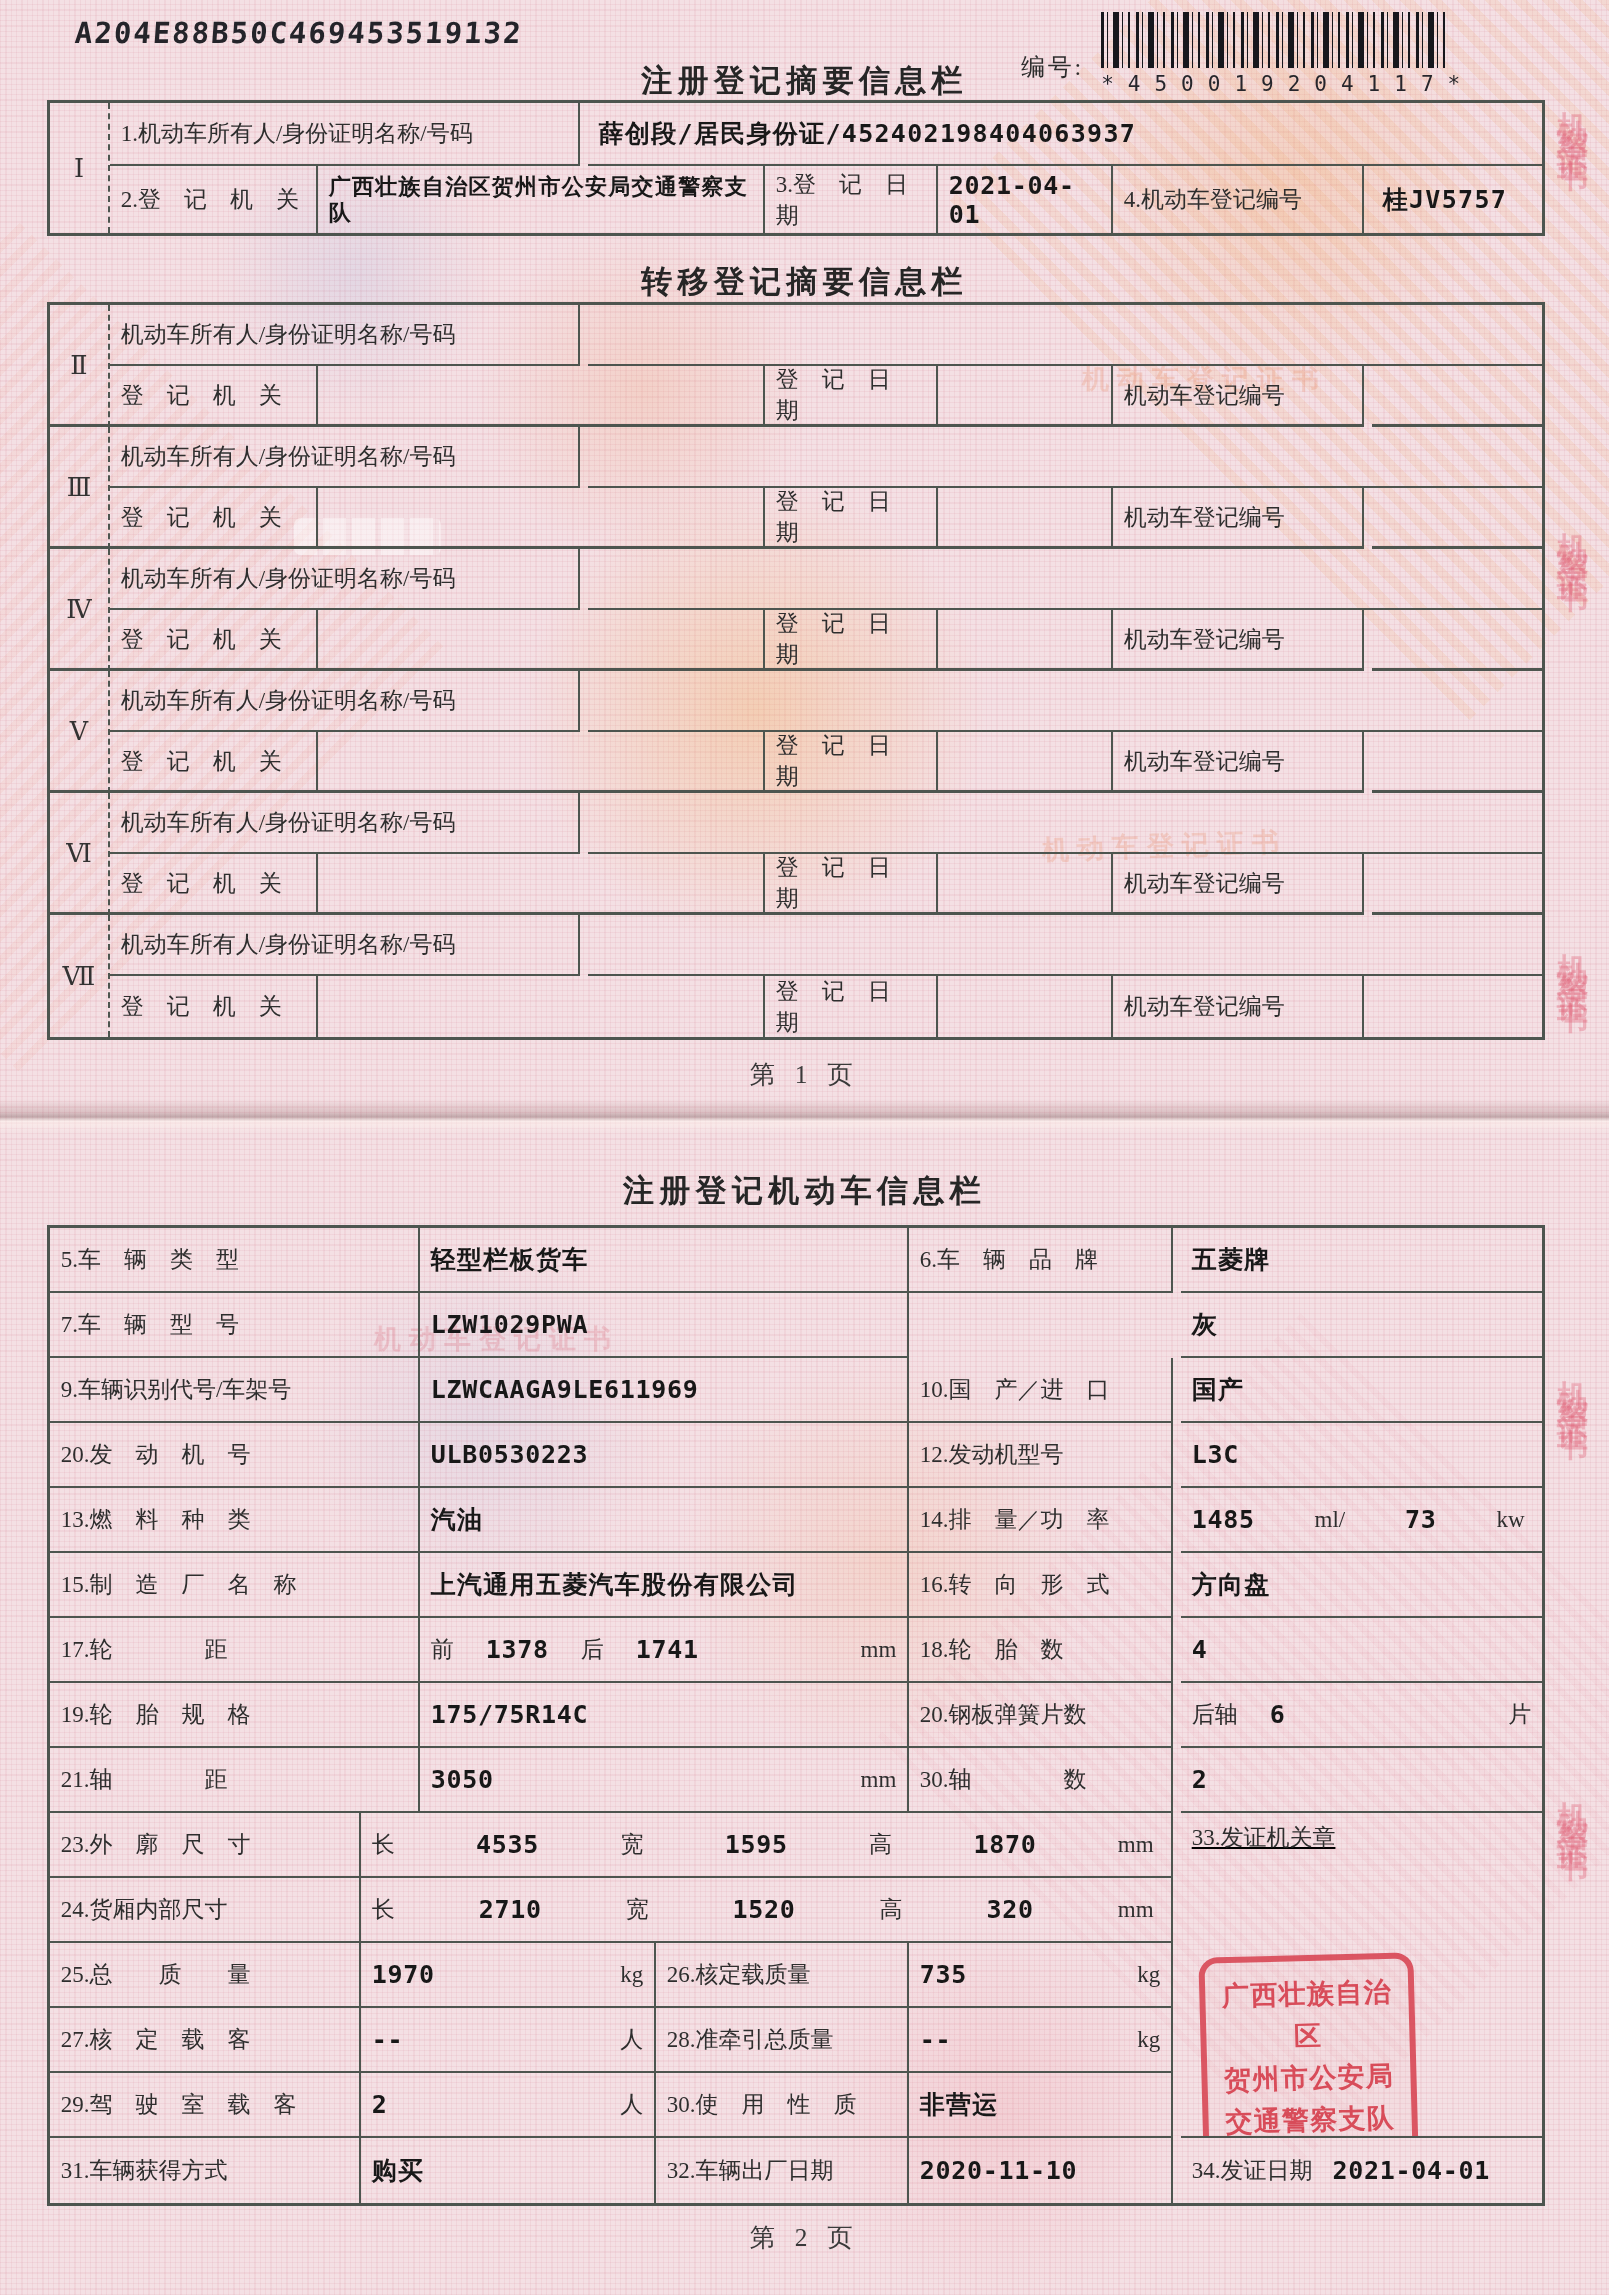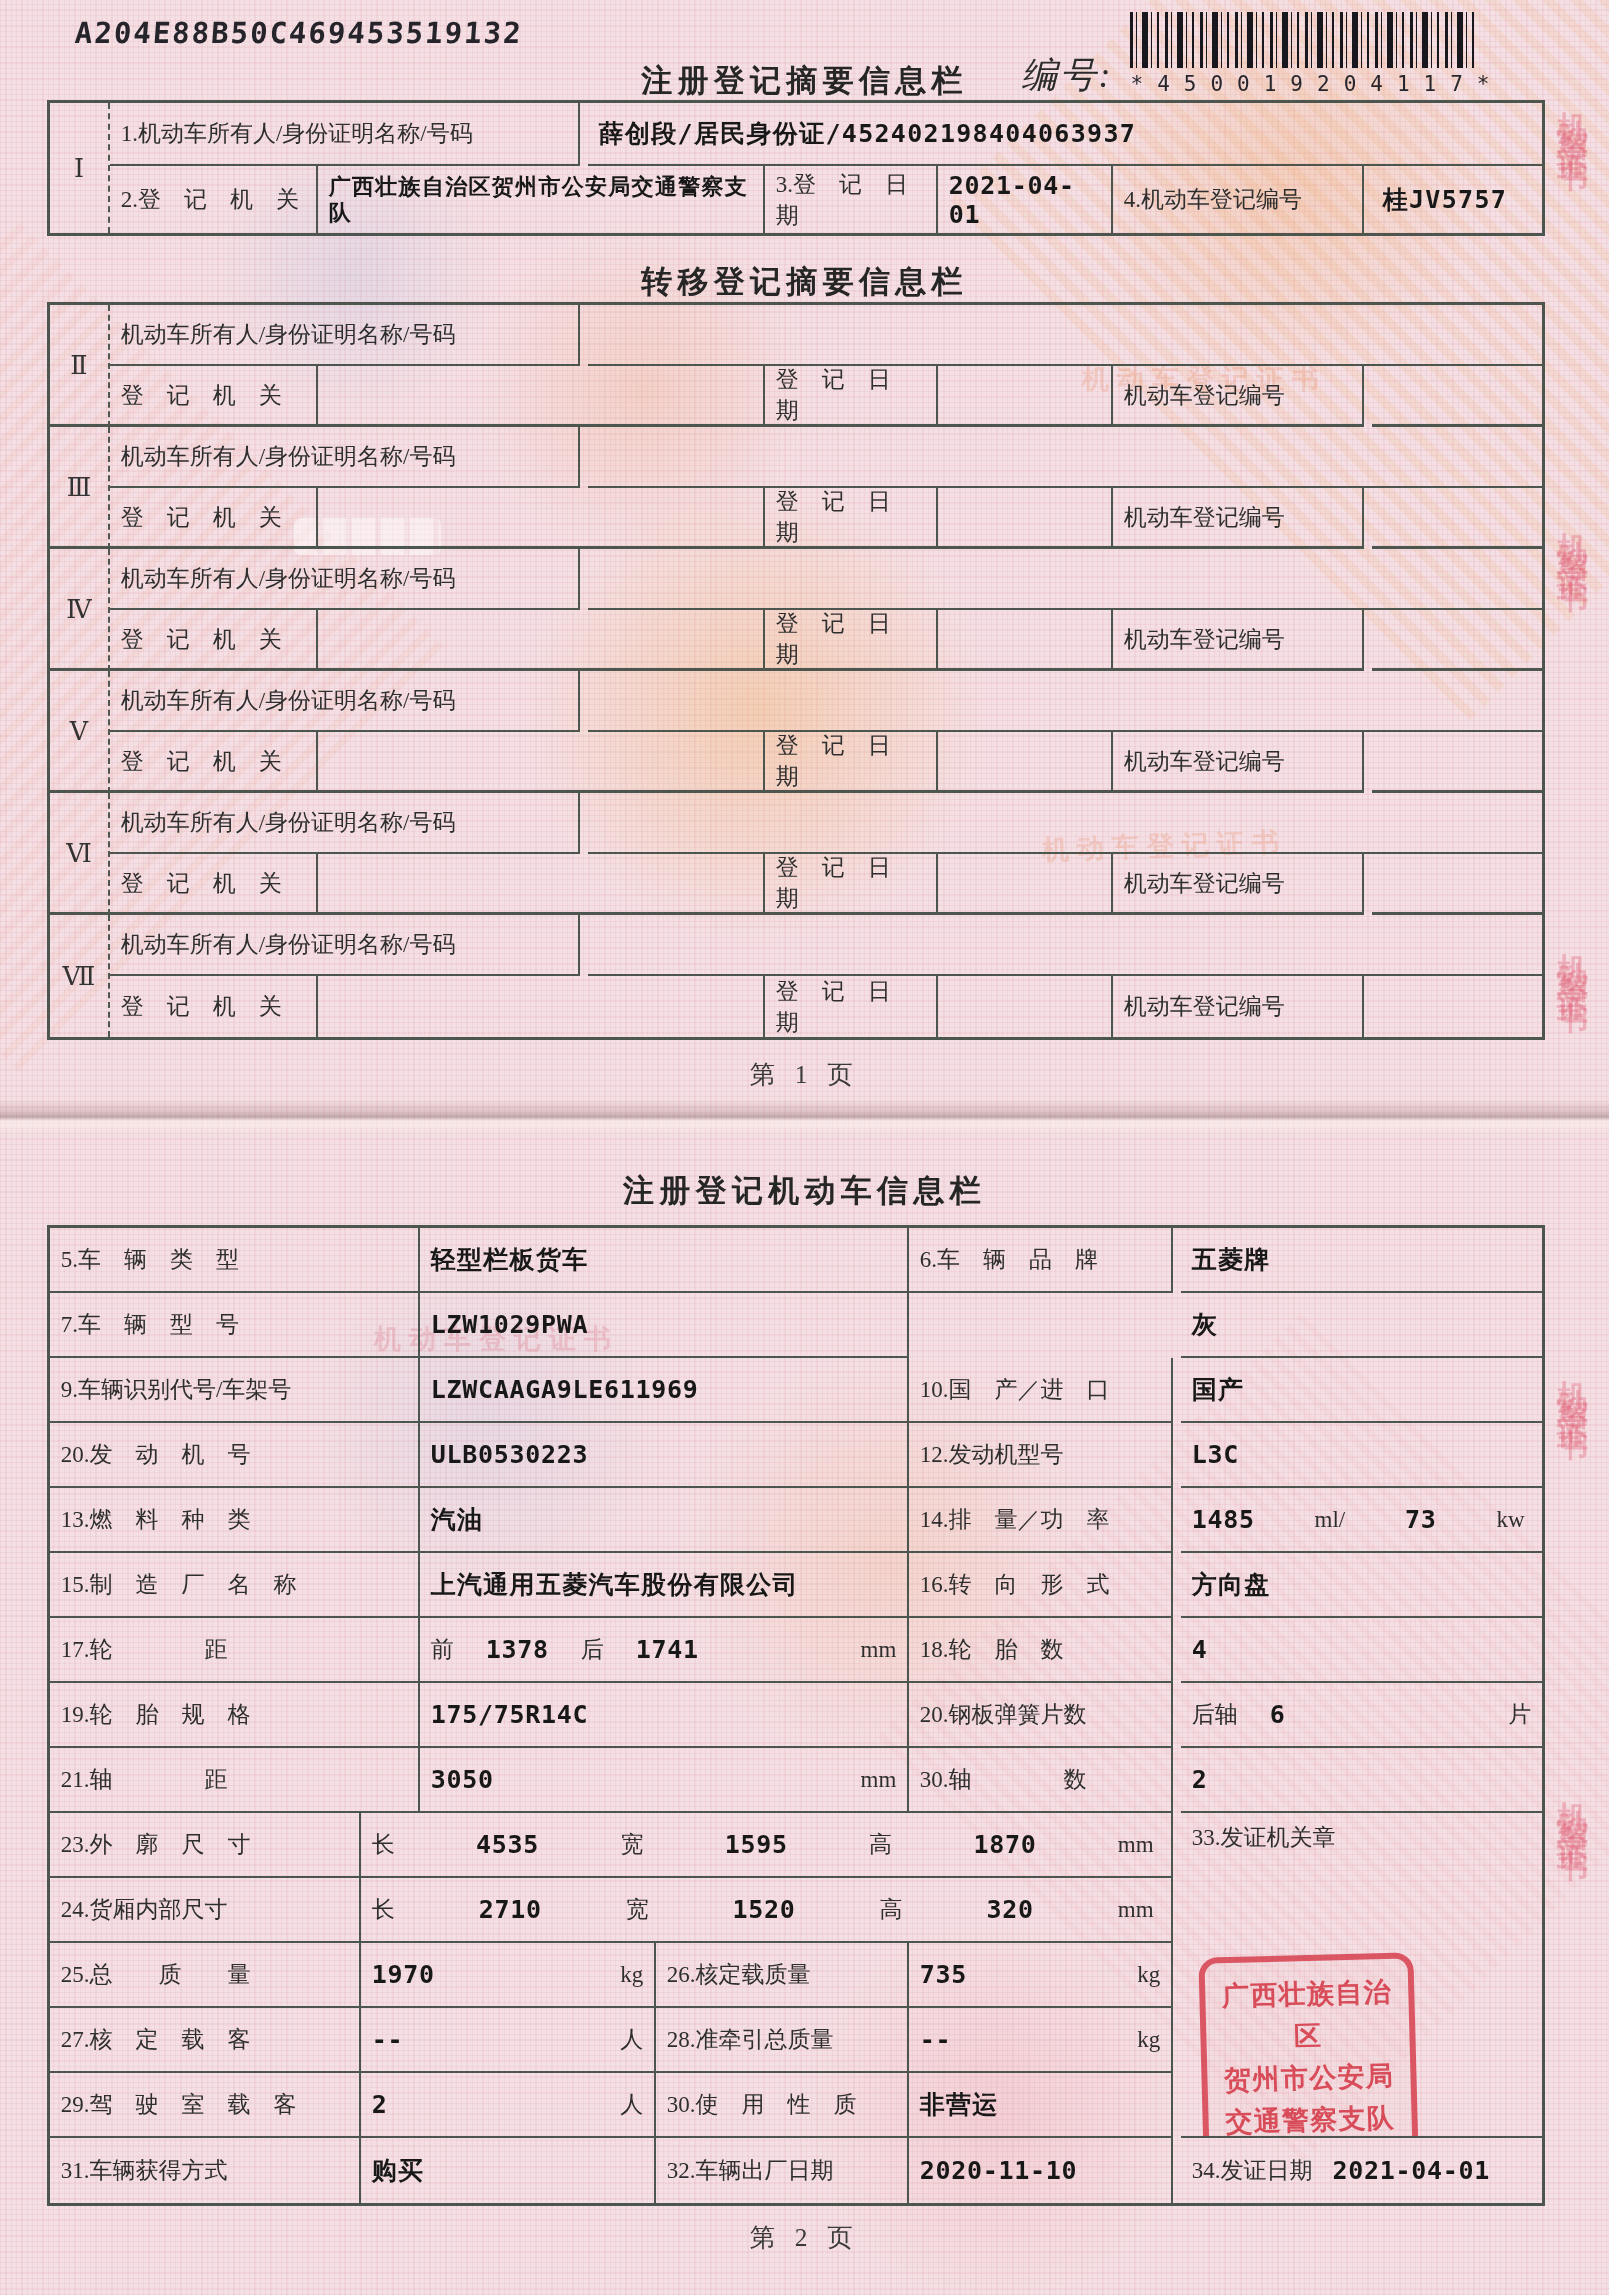--- a/index.html
+++ b/index.html
@@ -46,21 +46,21 @@
   }
   .wm.vert{writing-mode:vertical-rl;}
   .wm.faint{color:rgba(230,130,90,.25);}
   .serial{
     position:absolute;left:75px;top:16px;
     font-family:"DejaVu Sans Mono","DejaVu Sans",monospace;
     font-weight:700;font-size:29px;letter-spacing:2px;color:#24242a;
     transform:skewX(-4deg);
   }
   .bcwrap{position:absolute;left:1021px;top:12px;display:flex;align-items:flex-start;}
-  .bclabel{font-size:36px;color:#2c2c2c;margin-top:39px;margin-right:17.4px;letter-spacing:2.7px;font-style:italic;}
+  .bclabel{font-size:24px;color:#2c2c2c;margin-top:39px;margin-right:17.4px;letter-spacing:2.7px;}
   .bars{
     width:349px;height:56px;
     background:repeating-linear-gradient(90deg,
       #17171d 0 3.3px, transparent 3.3px 6px,
       #17171d 6px 7.3px, transparent 7.3px 12px,
       #17171d 12px 18px, transparent 18px 21px,
       #17171d 21px 22px, transparent 22px 27px,
       #17171d 27px 29px, transparent 29px 35px);
   }
   .bcdigits{
@@ -100,21 +100,21 @@
   .footer{
     position:absolute;left:0;width:1609px;text-align:center;
     font-size:25.4px;letter-spacing:6.7px;color:#3a3a3a;
   }
   .crease{
     position:absolute;left:0;top:1099px;width:1609px;height:35px;
     background:linear-gradient(180deg, transparent,
       rgba(120,70,70,.20) 38%, rgba(80,45,45,.30) 50%,
       rgba(255,246,240,.55) 64%, transparent);
   }
-  .stampcell{position:relative;align-items:flex-start;padding-top:9.4px;}
+  .stampcell{position:relative;align-items:flex-start;padding-top:9.4px;text-decoration:underline;}
   .stamp{
     position:absolute;left:20px;top:142px;width:198px;
     border:6.7px solid rgba(214,64,78,.85);border-radius:18.7px;
     padding:13.4px 2.7px;text-align:center;transform:rotate(-1.5deg);
     color:rgba(214,64,78,.92);font-weight:bold;font-size:27px;
     letter-spacing:1.3px;line-height:1.55;
     background:rgba(240,170,170,.06);
   }
   .buswm{
     position:absolute;left:294px;top:518px;width:147px;height:37px;border-radius:6.7px;

